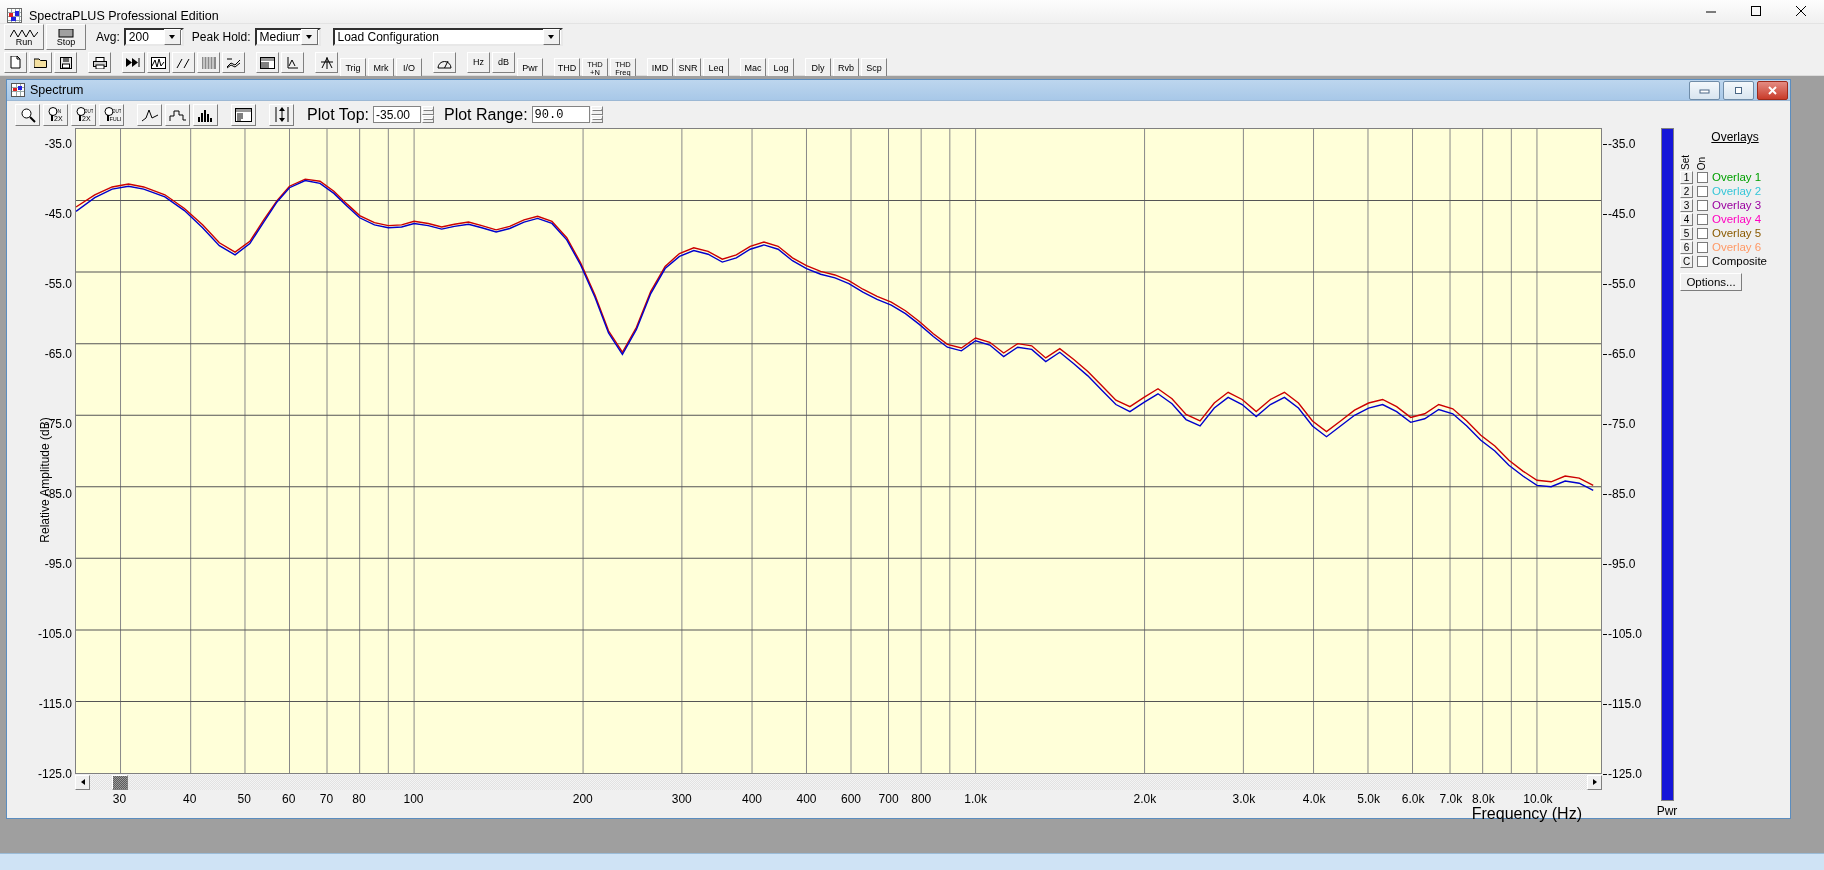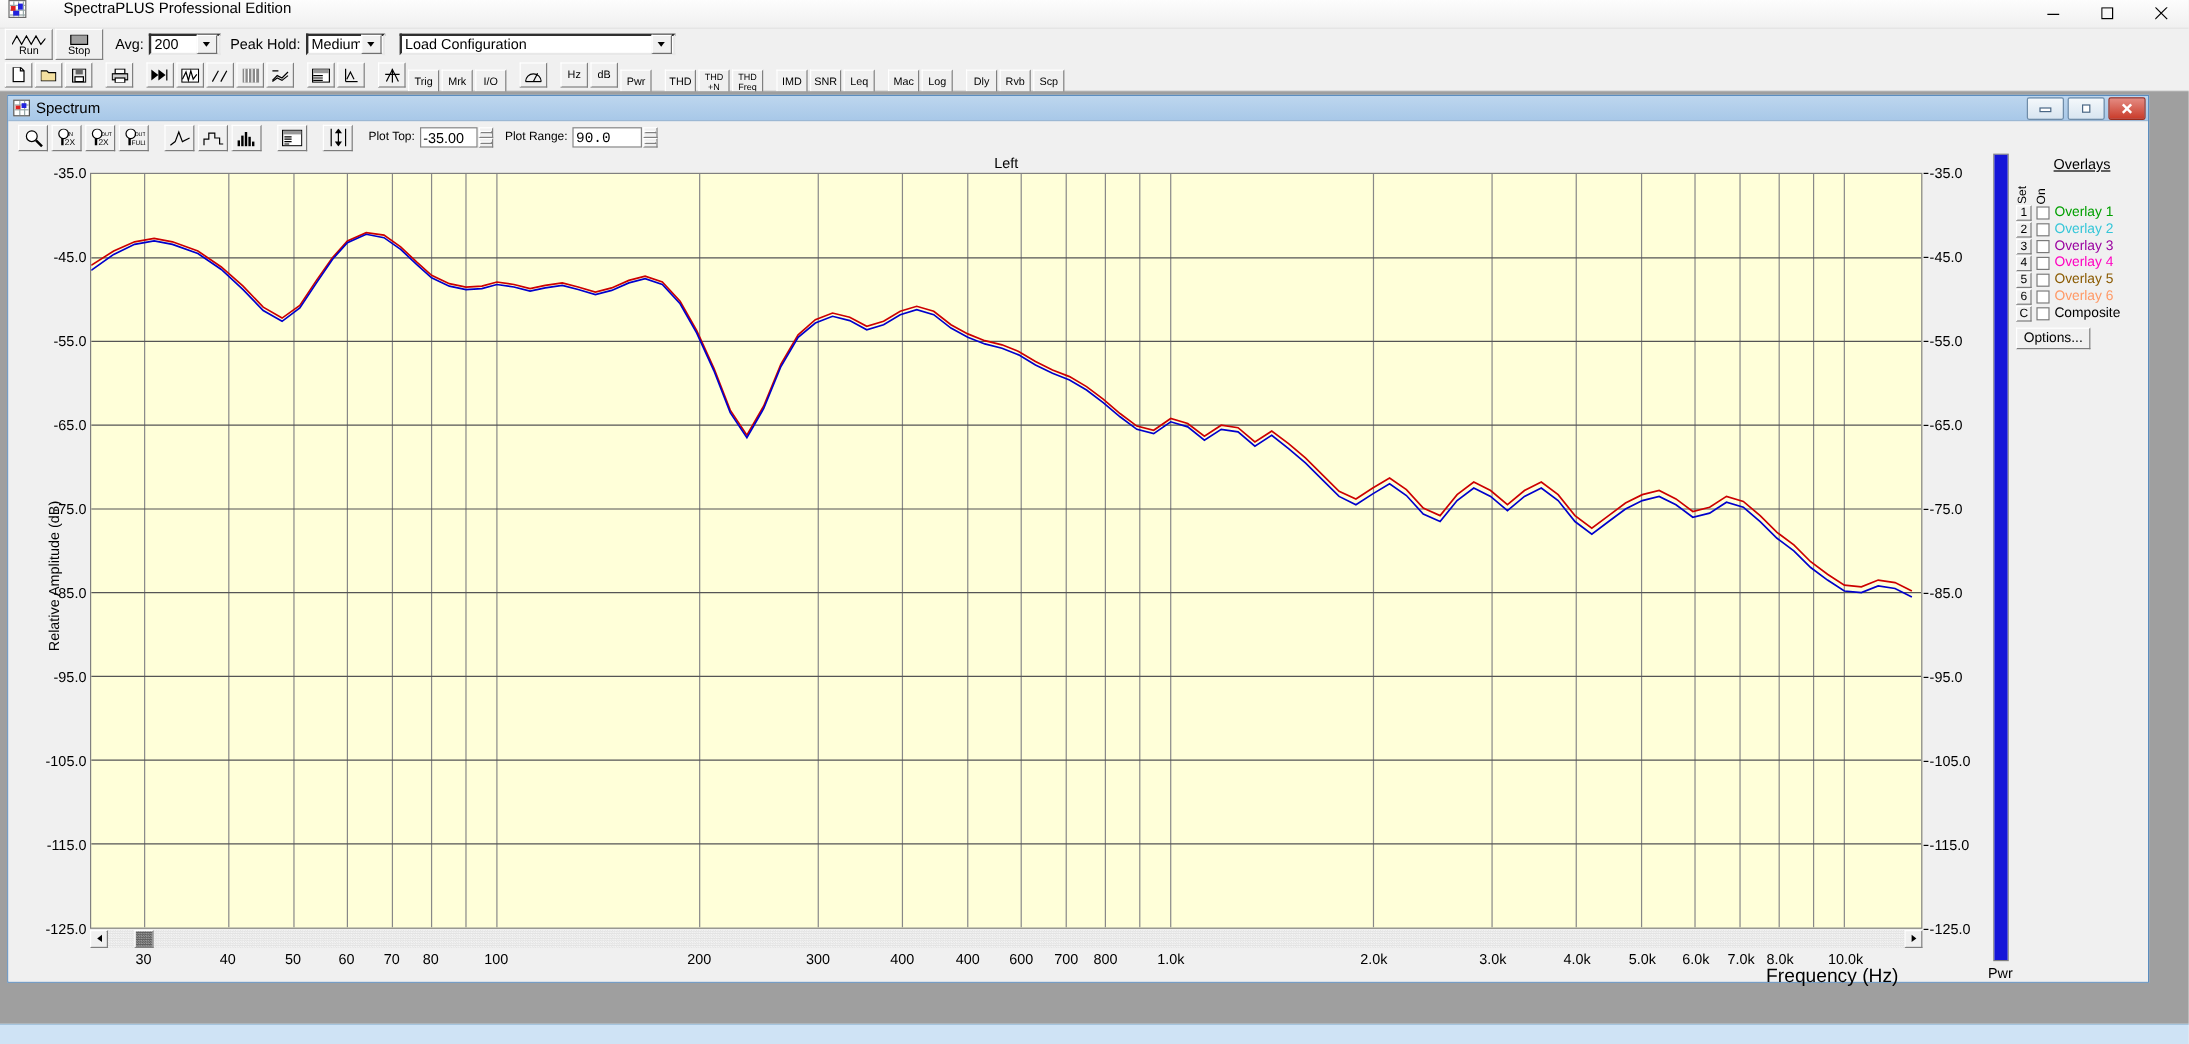--- a/index.html
+++ b/index.html
@@ -6,22 +6,22 @@
   body{
     width:1824px;height:870px;overflow:hidden;
     font-family:"Liberation Sans", sans-serif;
     font-size:12px;
     background:#f0f0f0;
     -webkit-font-smoothing:none;
   }
   .app{width:1824px;height:870px;position:relative;background:#f0f0f0;display:flex;flex-direction:column;}
 
   
-  .titlebar{height:23px;background:linear-gradient(#fdfdfd,#f0f0f0);display:flex;align-items:flex-start;
-            border-bottom:1px solid #e3e3e3;position:relative;flex:0 0 auto;gap:24px;}
+  .titlebar{height:23px;background:linear-gradient(#fdfdfd,#f0f0f0);display:flex;align-items:flex-end;
+            border-bottom:1px solid #e3e3e3;position:relative;flex:0 0 auto;}
   .app-icon{width:15px;height:15px;margin-left:7px;margin-right:7px;position:relative;
             background:#fff;border:1px solid #6a6a6a;box-sizing:border-box;overflow:hidden;}
   .app-icon i{position:absolute;display:block;}
   .app-icon .g1{left:0;top:3px;width:100%;height:1px;background:#9aa;}
   .app-icon .g2{left:0;top:7px;width:100%;height:1px;background:#9aa;}
   .app-icon .g3{left:0;top:11px;width:100%;height:1px;background:#9aa;}
   .app-icon .v1{top:0;left:3px;width:1px;height:100%;background:#9aa;}
   .app-icon .v2{top:0;left:7px;width:1px;height:100%;background:#9aa;}
   .app-icon .v3{top:0;left:11px;width:1px;height:100%;background:#9aa;}
   .app-icon .r{left:1px;top:4px;width:4px;height:4px;background:#d22;}
@@ -76,21 +76,21 @@
   .cb{width:29px;height:17px;border:1px solid #6f8ca8;border-radius:2px;background:linear-gradient(#f4f8fb,#d8e5f0);
       display:flex;align-items:center;justify-content:center;}
   .cb.close{background:linear-gradient(#e48b82,#c93b2a);border-color:#9c2a1c;}
 
   .spec-toolbar{height:27px;background:#f0f0f0;display:flex;align-items:center;padding-left:8px;flex:0 0 auto;}
   .sbtn{width:25px;height:22px;margin-right:3px;background:#f0f0f0;
         border-top:1px solid #fff;border-left:1px solid #fff;border-right:1px solid #7d7d7d;border-bottom:1px solid #7d7d7d;
         display:flex;align-items:center;justify-content:center;box-sizing:border-box;position:relative;}
   .sbtn svg{display:block;}
   .sbtn-gap{width:10px;}
-  .spec-label{font-size:10px;margin:0 4px 0 10px;}
+  .spec-label{font-size:16px;margin:0 4px 0 10px;}
   .numbox{height:17px;width:48px;border:1px solid #848484;background:#fff;font-size:12px;
           display:flex;align-items:center;padding-left:2px;box-sizing:border-box;}
   .spin{width:12px;height:17px;margin-left:1px;display:flex;flex-direction:column;}
   .spin div{flex:1;background:#f0f0f0;border-top:1px solid #fff;border-left:1px solid #fff;
             border-right:1px solid #808080;border-bottom:1px solid #808080;display:flex;align-items:center;justify-content:center;}
   .tri-u{width:0;height:0;border-left:3px solid transparent;border-right:3px solid transparent;border-bottom:3px solid #000;}
   .tri-dd{width:0;height:0;border-left:3px solid transparent;border-right:3px solid transparent;border-top:3px solid #000;}
 
   
   .plot-wrap{flex:1 1 auto;display:flex;position:relative;background:#f0f0f0;}
@@ -500,21 +500,20 @@
             <div class="ytick" style="top: 226px;">-65.0</div>
             <div class="ytick" style="top: 296px;">-75.0</div>
             <div class="ytick" style="top: 366px;">-85.0</div>
             <div class="ytick" style="top: 436px;">-95.0</div>
             <div class="ytick" style="top: 506px;">-105.0</div>
             <div class="ytick" style="top: 576px;">-115.0</div>
             <div class="ytick" style="top: 646px;">-125.0</div>
           </div>
 
         <div class="plot-col">
-          <div class="plot-title">Left</div>
           <div class="canvas-box" id="canvasbox">
             <svg id="chartsvg" viewBox="0 0 1000 600" preserveAspectRatio="none">
                 <line x1="29.2" y1="0" x2="29.2" y2="600" stroke="#888" stroke-width="1" vector-effect="non-scaling-stroke"></line>
                 <line x1="75.2" y1="0" x2="75.2" y2="600" stroke="#888" stroke-width="1" vector-effect="non-scaling-stroke"></line>
                 <line x1="110.8" y1="0" x2="110.8" y2="600" stroke="#888" stroke-width="1" vector-effect="non-scaling-stroke"></line>
                 <line x1="140.0" y1="0" x2="140.0" y2="600" stroke="#888" stroke-width="1" vector-effect="non-scaling-stroke"></line>
                 <line x1="164.6" y1="0" x2="164.6" y2="600" stroke="#888" stroke-width="1" vector-effect="non-scaling-stroke"></line>
                 <line x1="186.0" y1="0" x2="186.0" y2="600" stroke="#888" stroke-width="1" vector-effect="non-scaling-stroke"></line>
                 <line x1="204.8" y1="0" x2="204.8" y2="600" stroke="#888" stroke-width="1" vector-effect="non-scaling-stroke"></line>
                 <line x1="221.7" y1="0" x2="221.7" y2="600" stroke="#888" stroke-width="1" vector-effect="non-scaling-stroke"></line>

